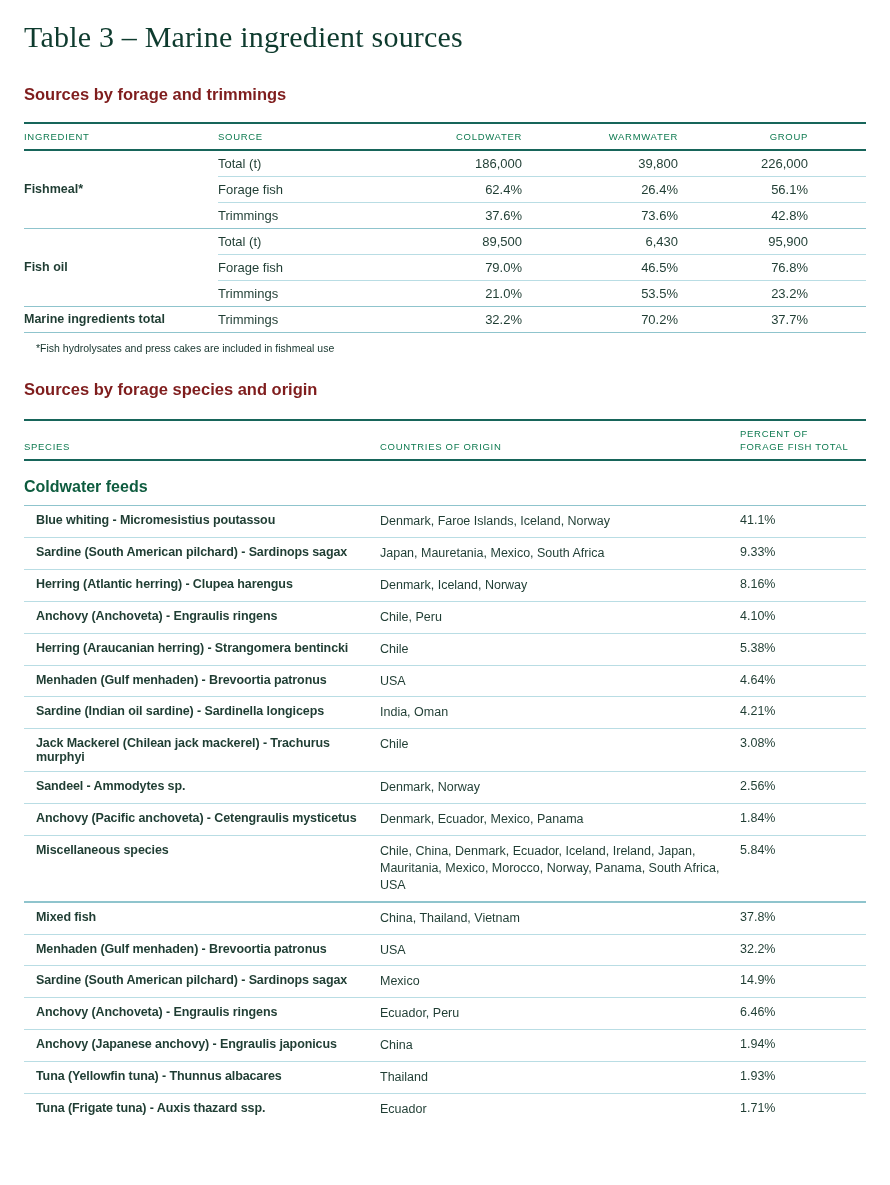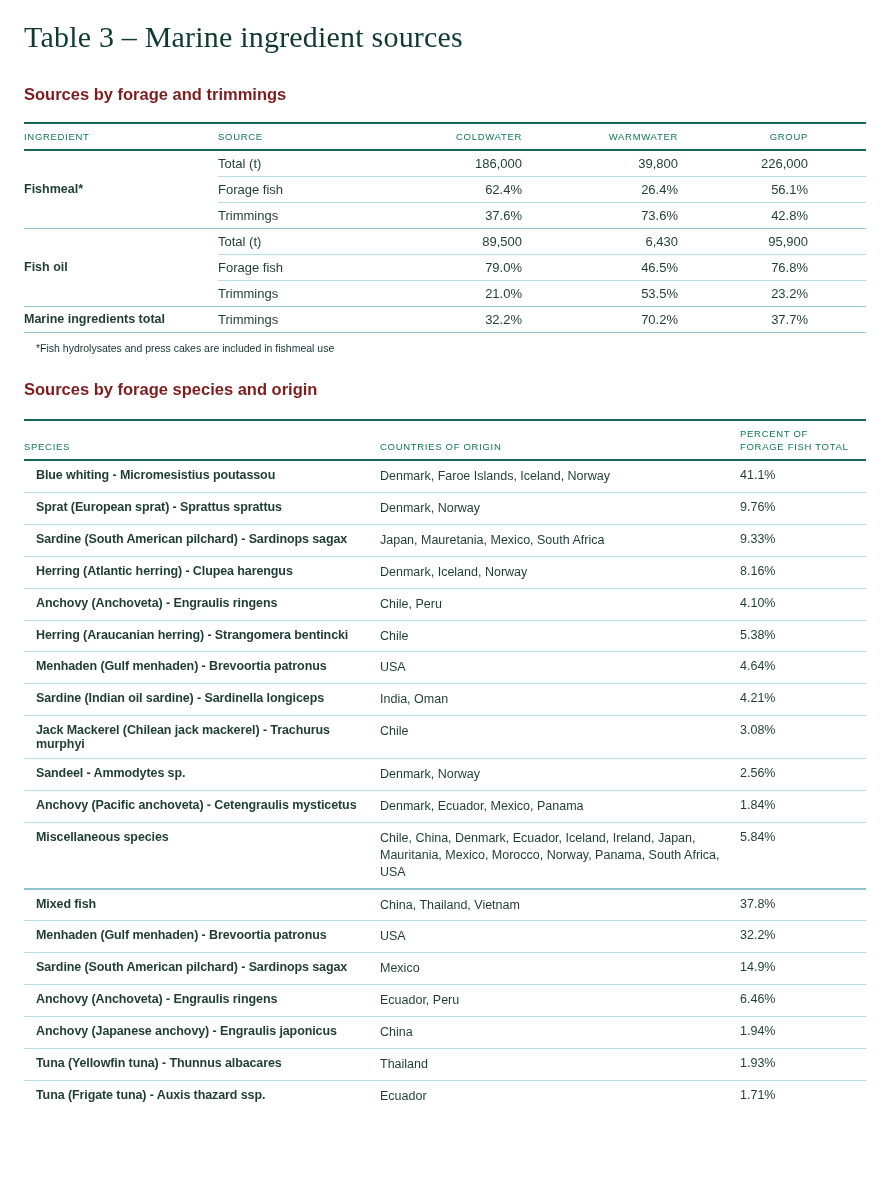--- a/index.html
+++ b/index.html
@@ -225,31 +225,29 @@
       <tr class="rule-top">
         <th class="colhead rule-head" style="text-align:left;height:34px">SPECIES</th>
         <th class="colhead rule-head" style="text-align:left">COUNTRIES OF ORIGIN</th>
         <th class="colhead rule-head t2-headcell-right" style="text-align:left;padding-left:2px">
           <span class="hl">PERCENT OF</span>
           <span class="hl">FORAGE FISH TOTAL</span>
         </th>
       </tr>
     </thead>
     <tbody id="t2-body">
+        <tr>
+          <td class="grouptitle" colspan="3">Coldwater feeds</td>
+        </tr>
         <tr class="groupstart">
           <td class="species">Blue whiting  - Micromesistius poutassou</td>
           <td class="countries">Denmark, Faroe Islands, Iceland, Norway</td>
           <td class="pct">41.1%</td>
         </tr>
         <tr class="datarow">
-          <td class="species">Sprat (European sprat) - Sprattus sprattus</td>
-          <td class="countries">Denmark, Norway</td>
-          <td class="pct">9.76%</td>
-        </tr>
-        <tr class="datarow">
           <td class="species">Sardine (South American pilchard) - Sardinops sagax</td>
           <td class="countries">Japan, Mauretania, Mexico, South Africa</td>
           <td class="pct">9.33%</td>
         </tr>
         <tr class="datarow">
           <td class="species">Herring (Atlantic herring) - Clupea harengus</td>
           <td class="countries">Denmark, Iceland, Norway</td>
           <td class="pct">8.16%</td>
         </tr>
         <tr class="datarow">

